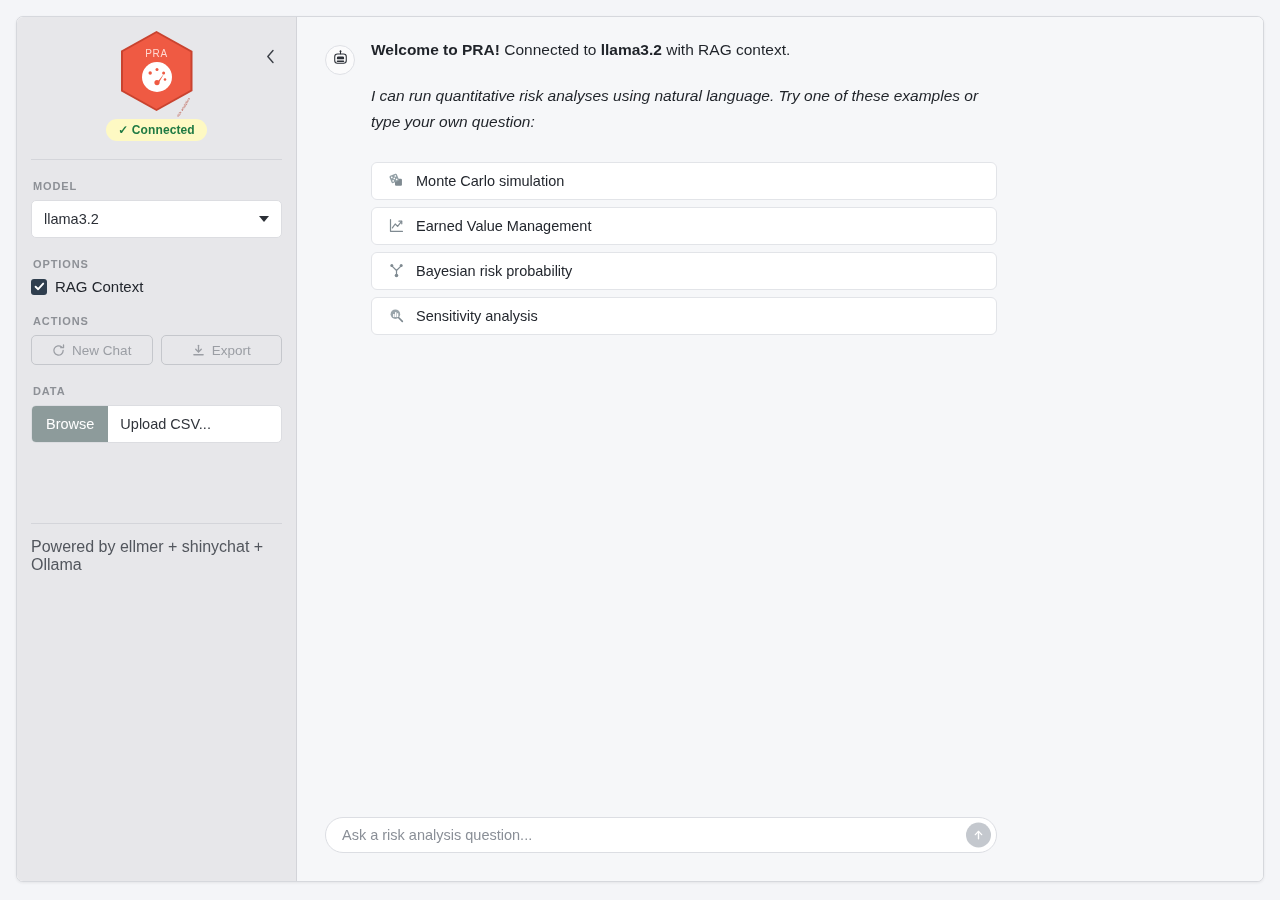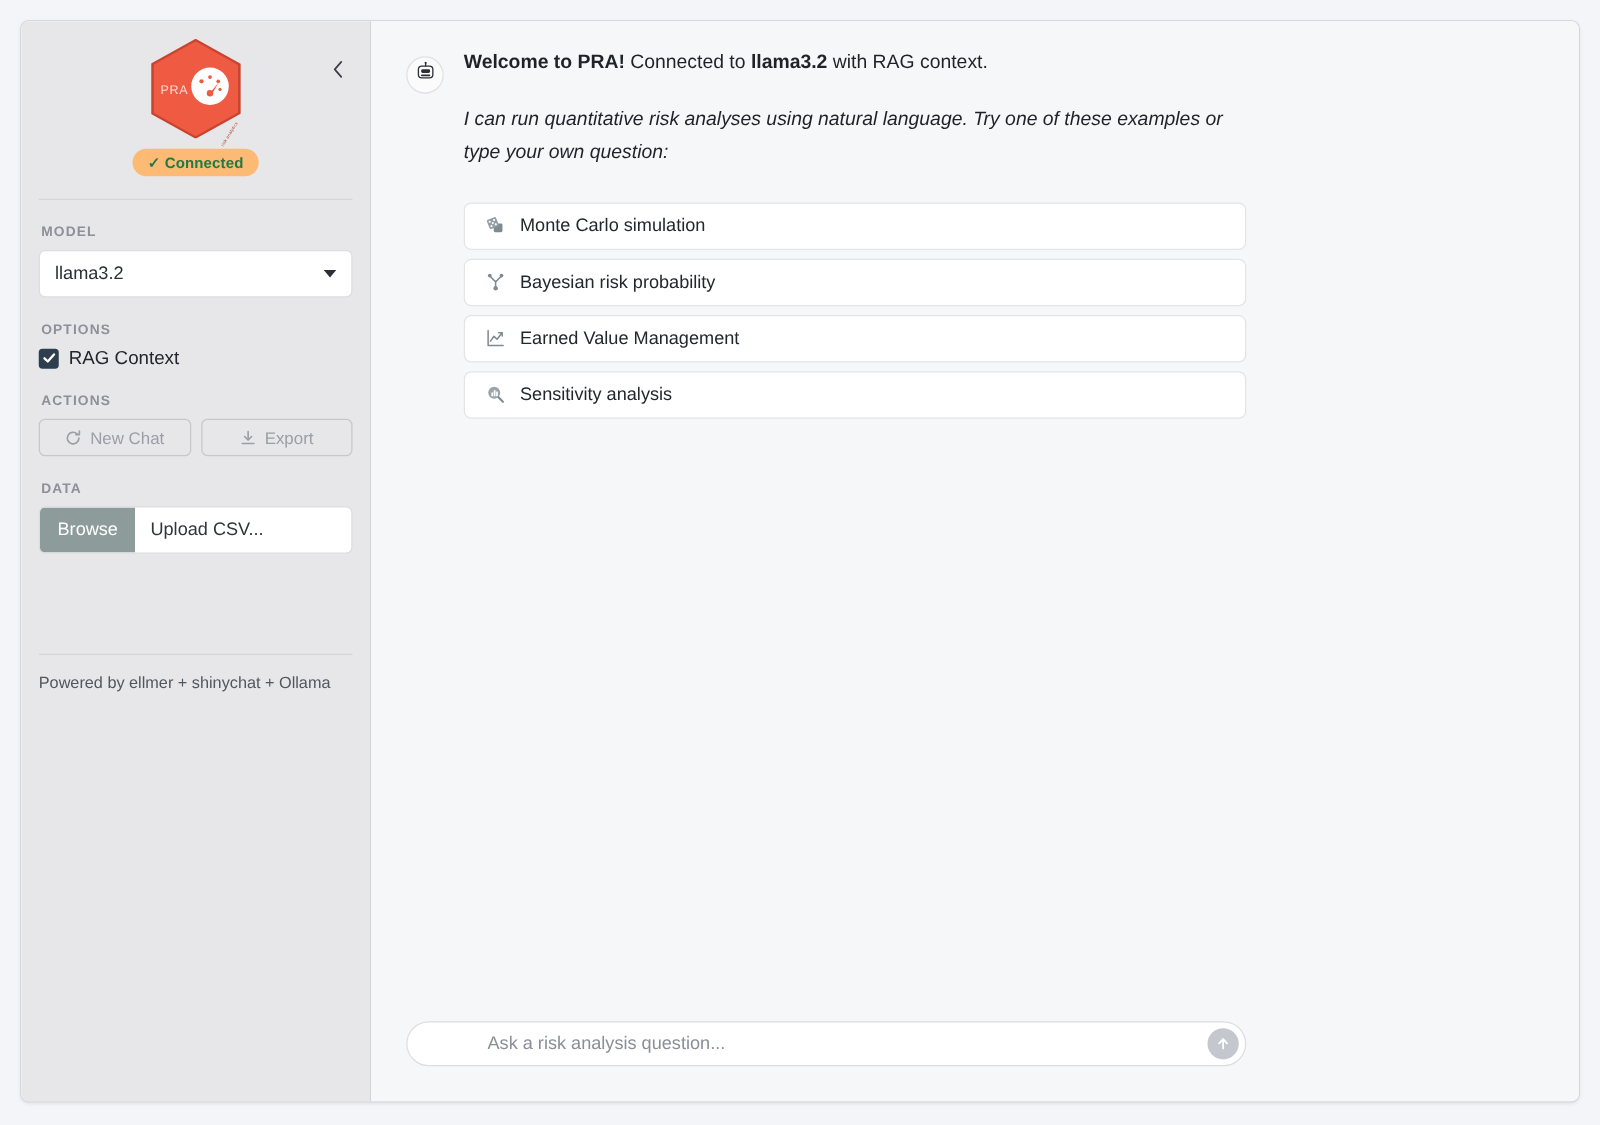--- a/index.html
+++ b/index.html
@@ -54,21 +54,21 @@
     position: absolute; inset: 0;
     clip-path: polygon(50% 0%, 100% 25%, 100% 75%, 50% 100%, 0% 75%, 0% 25%);
     background: #c9432f;
     z-index: 0;
   }
   .hex-inner {
     position: absolute; inset: 2px;
     clip-path: polygon(50% 0%, 100% 25%, 100% 75%, 50% 100%, 0% 75%, 0% 25%);
     background: #ef5a43;
     z-index: 1;
-    display: flex; flex-direction: row;
+    display: flex; flex-direction: column;
     align-items: center; justify-content: center;
   }
   .hex-label {
     color: #ffd9d1;
     font-size: 10px;
     letter-spacing: 0.6px;
     margin-top: 4px;
     margin-bottom: 1px;
     font-family: "Liberation Sans", sans-serif;
   }
@@ -79,21 +79,21 @@
     font-size: 3.4px;
     color: #b03a28;
     transform: rotate(-58deg);
     transform-origin: right bottom;
     white-space: nowrap;
     letter-spacing: 0.2px;
     z-index: 2;
   }
   .status-pill {
     margin-top: 8px;
-    background: #fdba74;
+    background: #fef9c3;
     color: #1f7a43;
     font-weight: bold;
     font-size: 12px;
     padding: 4px 12px;
     border-radius: 11px;
     letter-spacing: 0.1px;
   }
   .divider {
     height: 1px; background: #d4d5da;
     margin: 18px 0 0 0;
@@ -183,21 +183,21 @@
     flex: 1;
   }
   .sidebar-footer {
     position: absolute;
     left: 14px; right: 14px;
     top: 506px;
   }
   .footer-divider { height: 1px; background: #d4d5da; }
   .footer-text {
     margin-top: 14px;
-    font-size: 13px;
+    font-size: 16px;
     color: #52565d;
   }
 
   
   .main {
     flex: 1;
     background: #f6f7f9;
     position: relative;
     display: flex;
     flex-direction: column;
@@ -261,21 +261,20 @@
     display: flex; align-items: center;
     padding: 0 44px 0 16px;
   }
   .composer input {
     border: none; outline: none;
     background: transparent;
     width: 100%;
     font-size: 14.5px;
     color: #24282e;
     font-family: "Liberation Sans", sans-serif;
-    margin-left: 48px;
   }
   .composer input::placeholder { color: #8a8f97; }
   .send-btn {
     position: absolute;
     right: 5px; top: 50%;
     transform: translateY(-50%);
     width: 25px; height: 25px;
     border-radius: 50%;
     background: #c4c8ce;
     border: none;
@@ -408,37 +407,37 @@
                       <circle cx="7.6" cy="7.8" r="0.9" fill="#ffffff"></circle>
                   <circle cx="5.6" cy="5.8" r="0.9" fill="#ffffff"></circle>
                     </g>
                 </svg>
               </span>
               <span>Monte Carlo simulation</span>
             </div>
             <div class="suggestion">
               <span class="sicon">
                 <svg width="15" height="15" viewBox="0 0 16 16" fill="none" stroke="#7f8a91" stroke-width="1.3" stroke-linecap="round" stroke-linejoin="round">
+                  <polyline points="1.6,1.6 1.6,14.2 14.4,14.2"></polyline>
+                  <polyline points="3.6,10.6 6.6,6.4 9.2,9 13.4,3.6"></polyline>
+                  <polyline points="10.6,3.4 13.6,3.4 13.6,6.2"></polyline>
+                </svg>
+              </span>
+              <span>Earned Value Management</span>
+            </div>
+            <div class="suggestion">
+              <span class="sicon">
+                <svg width="15" height="15" viewBox="0 0 16 16" fill="none" stroke="#7f8a91" stroke-width="1.3" stroke-linecap="round" stroke-linejoin="round">
                   <path d="M3 3 L8 8 M13 3 L8 8 M8 8 L8 13"></path>
                   <circle cx="3" cy="2.6" r="1.6" fill="#7f8a91" stroke="none"></circle>
                   <circle cx="13" cy="2.6" r="1.6" fill="#7f8a91" stroke="none"></circle>
                   <circle cx="8" cy="13.4" r="1.9" fill="#7f8a91" stroke="none"></circle>
                 </svg>
               </span>
               <span>Bayesian risk probability</span>
-            </div>
-            <div class="suggestion">
-              <span class="sicon">
-                <svg width="15" height="15" viewBox="0 0 16 16" fill="none" stroke="#7f8a91" stroke-width="1.3" stroke-linecap="round" stroke-linejoin="round">
-                  <polyline points="1.6,1.6 1.6,14.2 14.4,14.2"></polyline>
-                  <polyline points="3.6,10.6 6.6,6.4 9.2,9 13.4,3.6"></polyline>
-                  <polyline points="10.6,3.4 13.6,3.4 13.6,6.2"></polyline>
-                </svg>
-              </span>
-              <span>Earned Value Management</span>
             </div>
             <div class="suggestion">
               <span class="sicon">
                 <svg width="15" height="15" viewBox="0 0 16 16">
                   <circle cx="6.8" cy="6.6" r="5.1" fill="#9aa5ab"></circle>
                   <rect x="4.4" y="6.4" width="1.5" height="3.2" fill="#ffffff"></rect>
                   <rect x="6.4" y="4.4" width="1.5" height="5.2" fill="#ffffff"></rect>
                   <rect x="8.4" y="5.6" width="1.5" height="4" fill="#ffffff"></rect>
                   <line x1="10.4" y1="10.4" x2="14.2" y2="14.2" stroke="#7f8a91" stroke-width="1.8" stroke-linecap="round"></line>
                 </svg>

